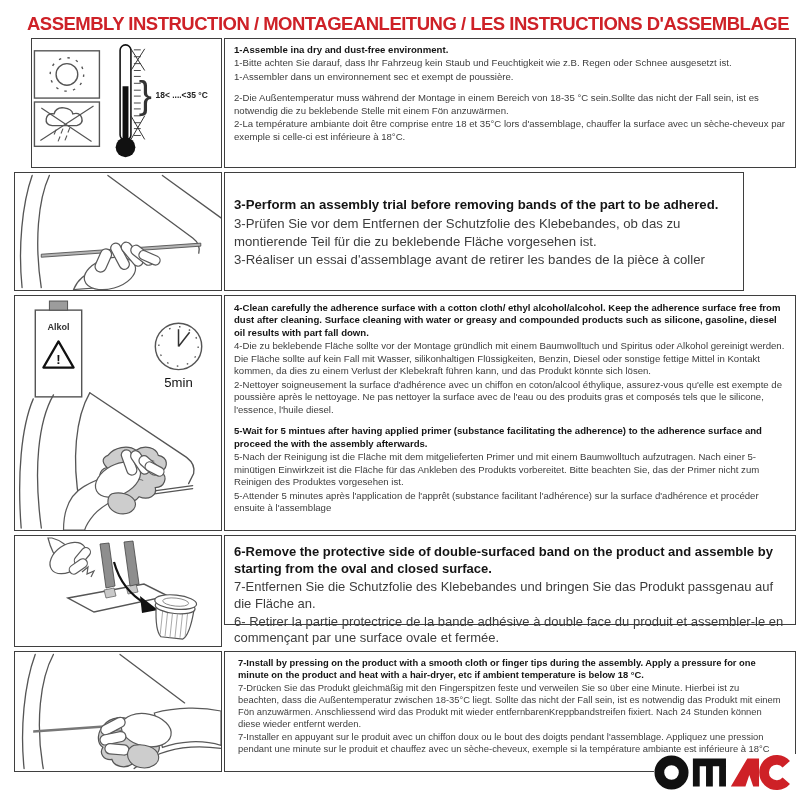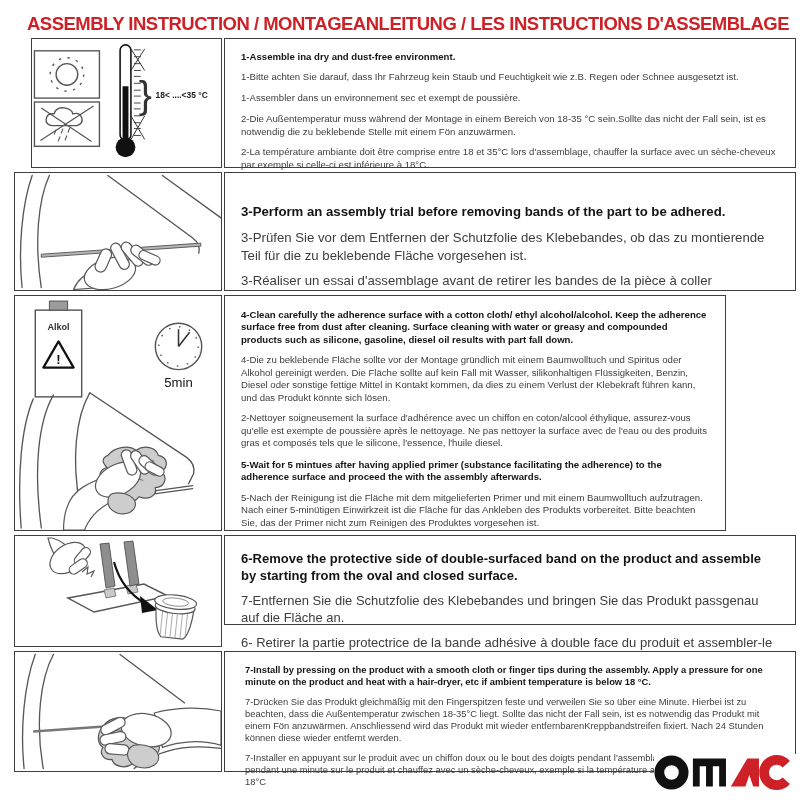--- a/index.html
+++ b/index.html
@@ -4,30 +4,30 @@
 <style>
   html,body{margin:0;padding:0;background:#fff;}
   .page{position:relative;width:800px;height:800px;background:#fff;overflow:hidden;
         font-family:"Liberation Sans",sans-serif;}
   .title{position:absolute;left:0;top:5px;width:100%;margin:8px;text-align:center;
          color:#ce2127;font-size:18.5px;font-weight:bold;letter-spacing:-0.5px;}
   .box{position:absolute;border:1.5px solid #3f3f3f;background:#fff;box-sizing:border-box;}
   .illus{display:flex;align-items:stretch;justify-content:center;}
   .illus svg{width:100%;height:100%;}
   .text{color:#3d3d3d;box-sizing:border-box;}
-  .text p{margin:8px;}
+  .text p{margin:1px;}
   .text p.en{font-weight:bold;color:#151515;}
   .step + .step{margin-top:9px;}
   
   .i1{left:31px;top:38px;width:191px;height:130px;}
   .t1{left:224px;top:38px;width:572px;height:130px;padding:4px 8px;font-size:9.6px;line-height:1.3;}
   .i2{left:14px;top:172px;width:208px;height:119px;}
-  .t2{left:224px;top:172px;width:572px;height:119px;padding:22px 8px 4px;font-size:13.2px;line-height:1.35;}
+  .t2{left:224px;top:172px;width:520px;height:119px;padding:22px 8px 4px;font-size:13.2px;line-height:1.35;}
   .i3{left:14px;top:295px;width:208px;height:236px;justify-content:center;}
-  .t3{left:224px;top:295px;width:502px;height:236px;padding:5px 8px;font-size:9.6px;line-height:1.3;}
+  .t3{left:224px;top:295px;width:572px;height:236px;padding:5px 8px;font-size:9.6px;line-height:1.3;}
   .i4{left:14px;top:535px;width:208px;height:112px;}
   .t4{left:224px;top:535px;width:572px;height:90px;padding:7px 8px;font-size:13px;line-height:1.3;}
   .i5{left:14px;top:651px;width:208px;height:121px;}
   .t5{left:224px;top:651px;width:572px;height:121px;padding:4px 12px;font-size:9.4px;line-height:1.28;}
   
   .ln{fill:#fff;stroke:#555;stroke-width:1.4;}
   .st{fill:none;stroke:#555;stroke-width:1.3;stroke-linecap:round;}
   .hand ellipse,.hand rect,.hand path{fill:#fff;stroke:#5a5a5a;stroke-width:1.2;}
   svg text{font-family:"Liberation Sans",sans-serif;}
   .logo{position:absolute;left:654px;top:754px;width:142px;height:36px;background:#fff;}

